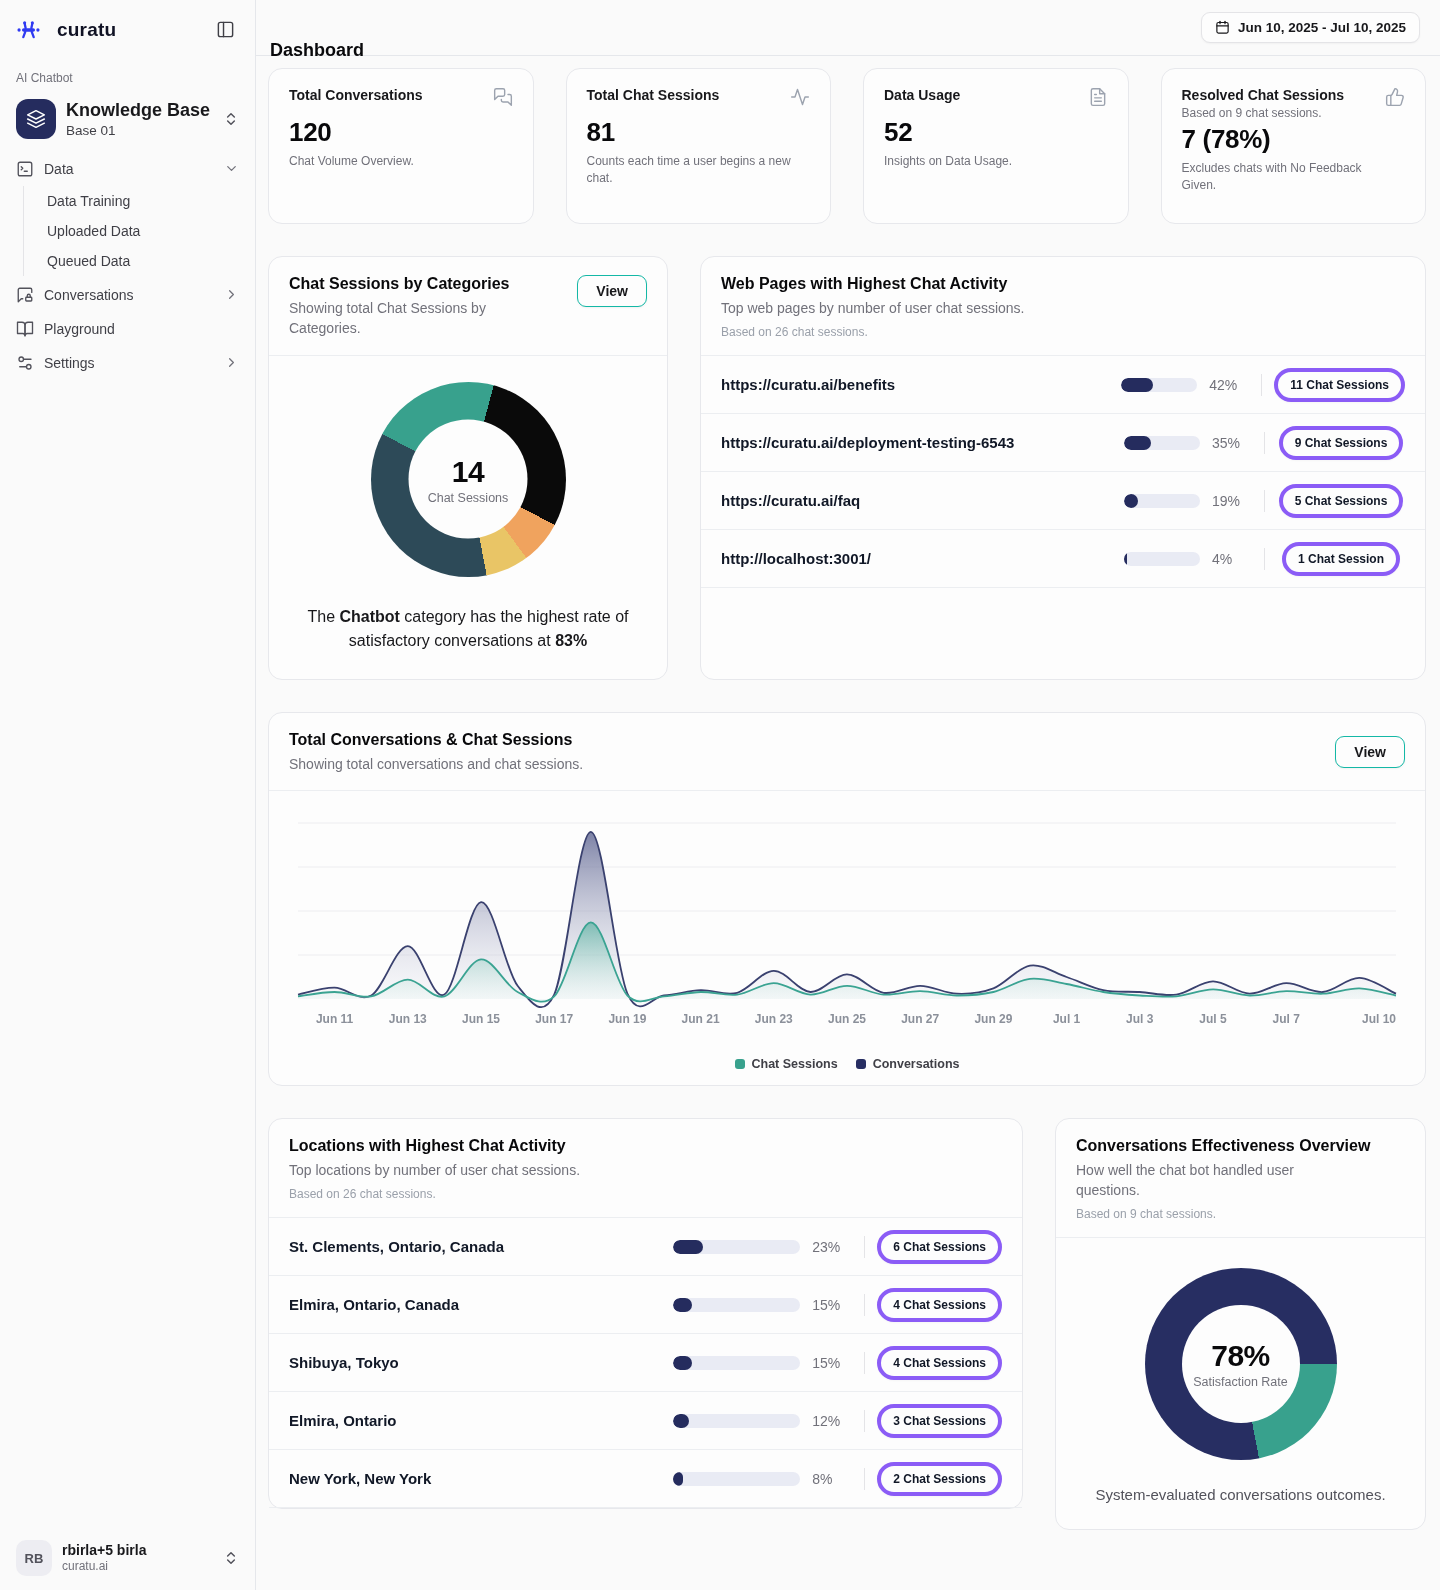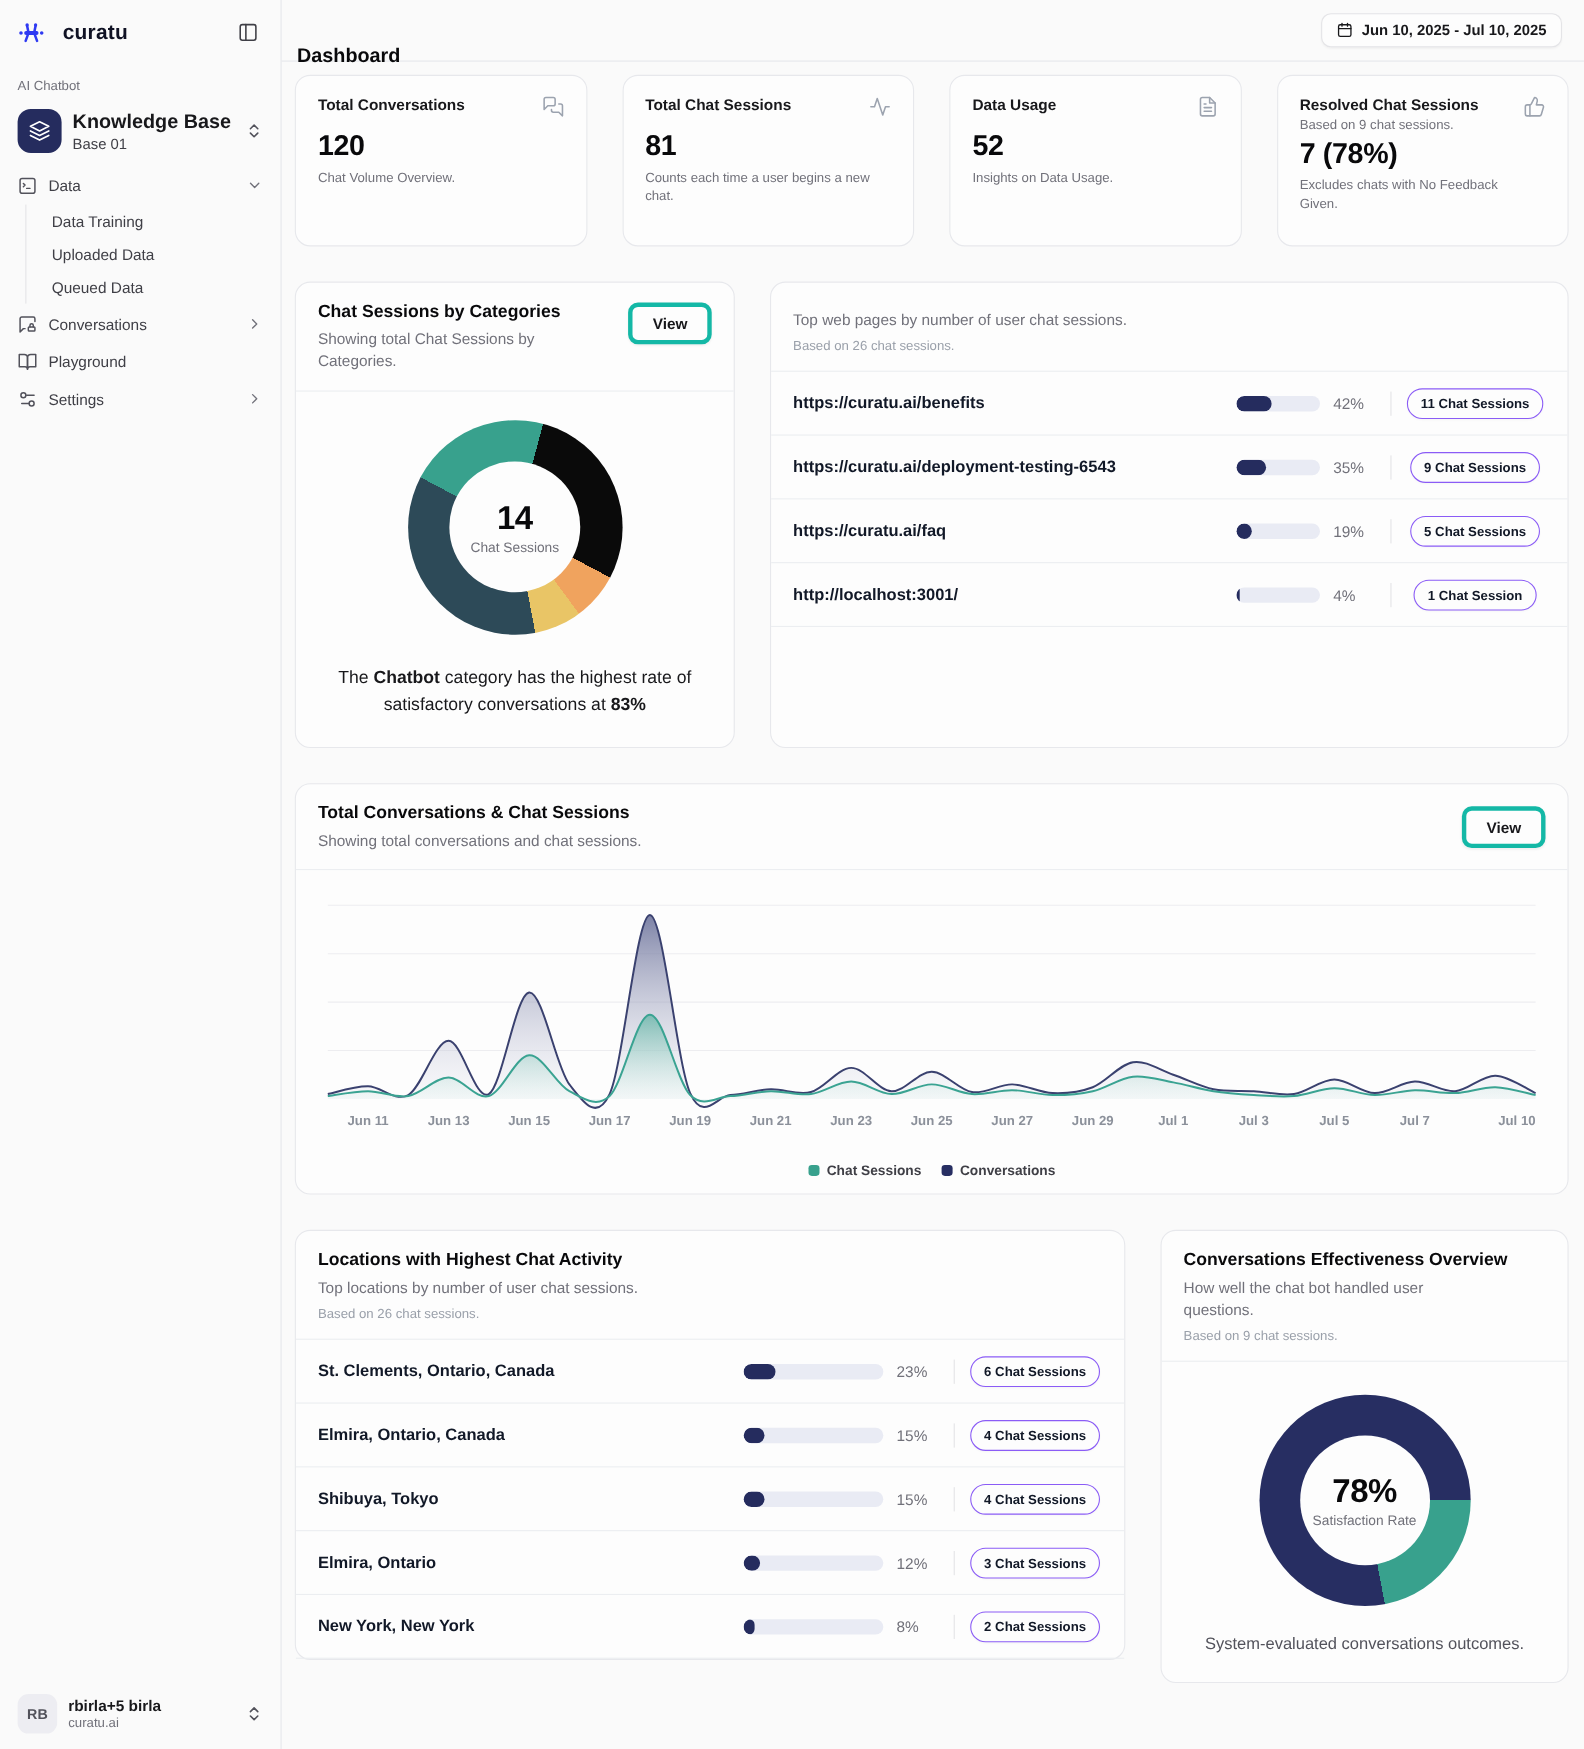--- a/index.html
+++ b/index.html
@@ -63,21 +63,21 @@
   .stat-basis { font-size:12px; color:#71717a; margin-top:3px; }
   .stat-icon { color:#9ca3af; }
   .stat-value { font-size:26px; font-weight:700; color:#09090b; margin-top:10px; letter-spacing:-.3px; }
   .stat-desc { font-size:12px; color:#71717a; margin-top:5px; line-height:1.45; max-width:210px; }
 
   
   .card-head { padding:18px 20px 16px 20px; border-bottom:1px solid #eceef1; display:flex; justify-content:space-between; align-items:flex-start; }
   .ch-title { font-size:16px; font-weight:700; color:#09090b; }
   .ch-sub { font-size:14px; color:#71717a; margin-top:5px; line-height:1.45; }
   .ch-basis { font-size:12px; color:#9aa0aa; margin-top:7px; }
-  .view-btn { background:#fdfdfd; border:4px solid #14b8a6; border-radius:9px; padding:7px 18px; font-size:14px; font-weight:600;
+  .view-btn { background:#fdfdfd; border:1px solid #14b8a6; border-radius:9px; padding:7px 18px; font-size:14px; font-weight:600;
               color:#18181b; cursor:pointer; box-shadow:0 1px 2px rgba(0,0,0,.05); font-family:inherit; }
 
   
   .donut-wrap { display:flex; justify-content:center; padding:26px 0 6px 0; }
   .donut { border-radius:50%; position:relative; }
   .donut-cat { width:195px; height:195px; }
   .donut-eff { width:192px; height:192px; }
   .donut-hole { position:absolute; left:50%; top:50%; transform:translate(-50%,-50%); background:#fdfdfd; border-radius:50%;
                 display:flex; flex-direction:column; align-items:center; justify-content:center; }
   .hole-cat { width:119px; height:119px; }
@@ -91,21 +91,21 @@
   .list-rows { padding:0; }
   .l-row { display:flex; align-items:center; justify-content:space-between; height:58px; padding:0 20px; border-bottom:1px solid #eceef1; }
   .l-label { font-size:15px; font-weight:600; color:#111827; }
   .l-right { display:flex; align-items:center; gap:12px; }
   .bar-track { height:14px; border-radius:7px; background:#e9ebf4; overflow:hidden; }
   .bar-track.sm { width:76px; }
   .bar-track.lg { width:127px; }
   .bar-fill { height:100%; border-radius:7px; background:#252c5e; }
   .l-pct { font-size:14px; color:#71717a; width:40px; }
   .l-div { width:1px; height:22px; background:#e4e4e7; }
-  .l-badge { border:1px solid #8b5cf6; border-radius:999px; background:#fdfdfd; padding:6px 12px; font-size:12px; font-weight:700;
+  .l-badge { border:4px solid #8b5cf6; border-radius:999px; background:#fdfdfd; padding:6px 12px; font-size:12px; font-weight:700;
              color:#111827; white-space:nowrap; box-shadow:0 1px 2px rgba(0,0,0,.03); }
   .wp-badge-col { min-width:128px; display:flex; justify-content:center; }
   .loc-badge-col { min-width:122px; display:flex; justify-content:center; }
 
   
   .row3 { margin-bottom:32px; }
   .trend-body { padding:16px 18px 14px 18px;font-weight:bold; }
   .legend { display:flex; justify-content:center; gap:18px; margin-top:10px; }
   .legend-item { display:flex; align-items:center; gap:7px; font-size:12.5px; color:#3f3f46; }
   .legend-sw { width:10px; height:10px; border-radius:3px; }
@@ -336,20 +336,21 @@
               <div class="donut-num">14</div>
               <div class="donut-cap">Chat Sessions</div>
             </div>
           </div>
         </div>
         <p class="insight"><span>The </span><b>Chatbot</b><span> category has the highest rate of satisfactory conversations at </span><b>83%</b></p>
       </div>
 
       <div class="card">
         <div class="card-head" style="display:block">
+          <div class="ch-title">Web Pages with Highest Chat Activity</div>
           <div class="ch-sub">Top web pages by number of user chat sessions.</div>
           <div class="ch-basis">Based on 26 chat sessions.</div>
         </div>
         <div class="list-rows" id="webpages-list">
             <div class="l-row">
               <span class="l-label">https://curatu.ai/benefits</span>
               <div class="l-right">
                 <div class="bar-track sm">
                   <div class="bar-fill" style="width: 42%;"></div>
                 </div>

